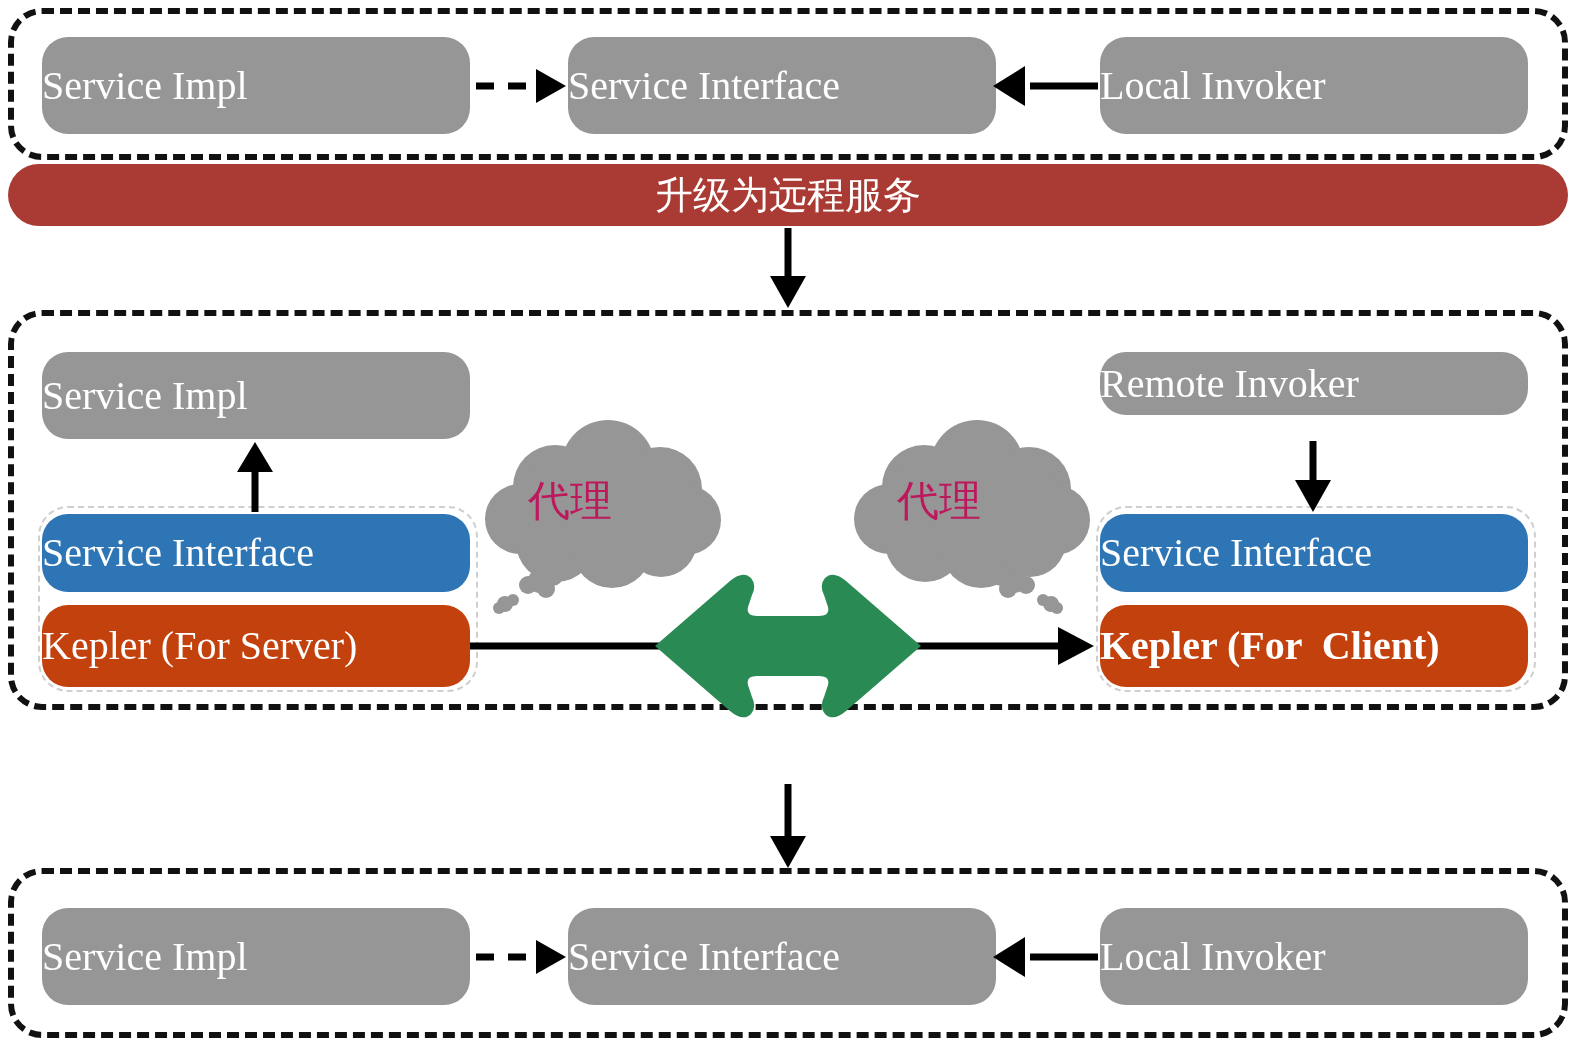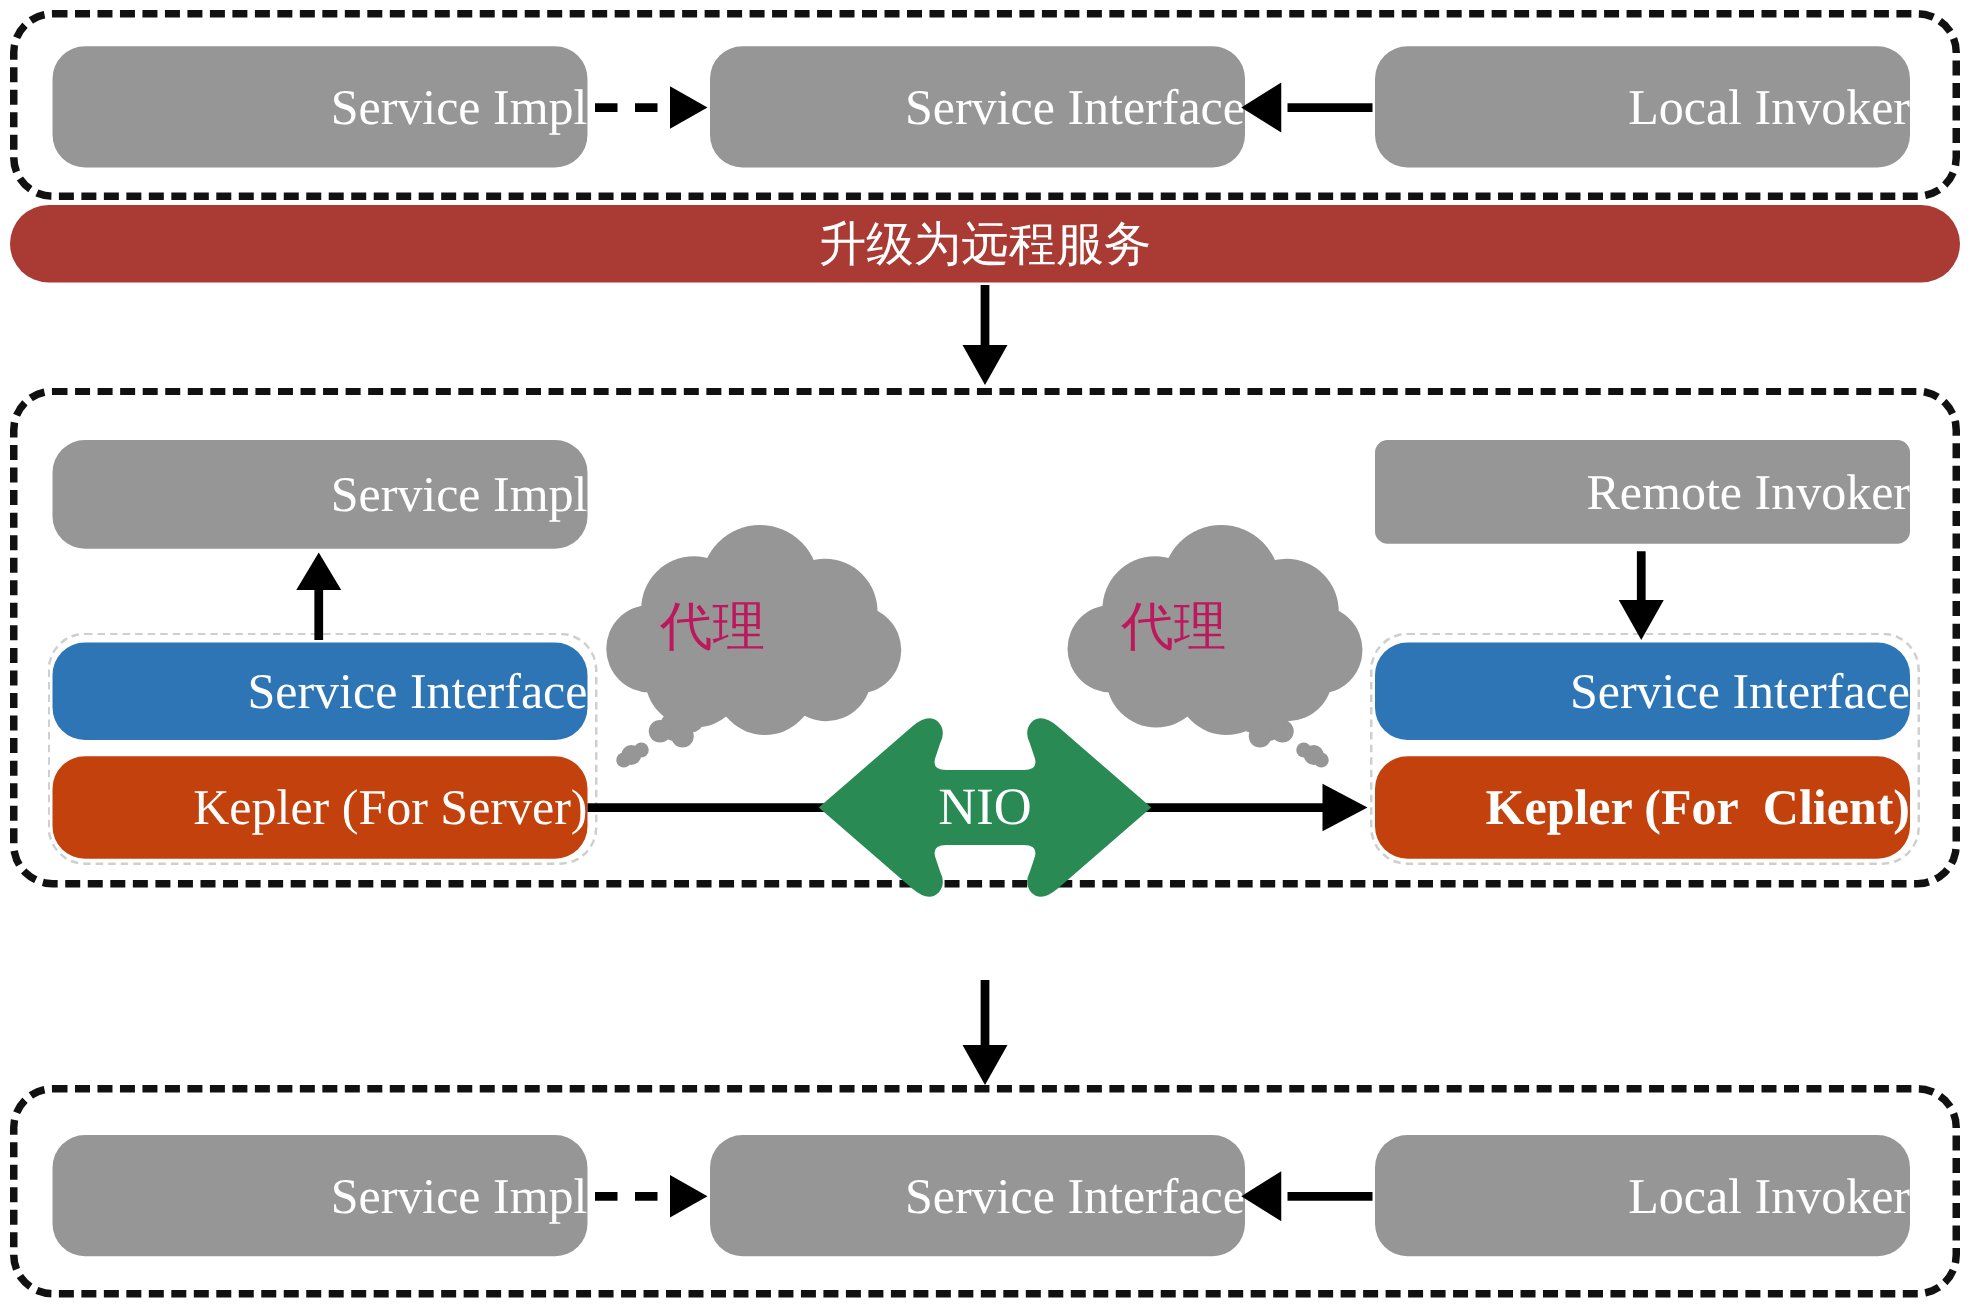--- a/index.html
+++ b/index.html
@@ -26,21 +26,21 @@
     box-sizing: border-box;
     background: transparent;
   }
 
   
   .node {
     position: absolute;
     box-sizing: border-box;
     display: flex;
     align-items: center;
-    justify-content: flex-end;
+    justify-content: flex-start;
     color: #ffffff;
     text-align: center;
     border-radius: 26px;
     line-height: 1;
     white-space: pre;
   }
   .node.gray   { background: #969696; }
   .node.blue   { background: #2E75B6; }
   .node.orange { background: #c2410c; }
 
@@ -125,21 +125,21 @@
   </div>
 
   <div class="node blue" style="left:42px; top:514px; width:428px; height:78px; font-size:40px;">
     <span>Service Interface</span>
   </div>
 
   <div class="node orange" style="left:42px; top:605px; width:428px; height:82px; font-size:40px;">
     <span>Kepler (For Server)</span>
   </div>
 
-  <div class="node gray" style="left:1100px; top:352px; width:428px; height:83px; font-size:40px;border-radius:10px;">
+  <div class="node gray" style="left:1100px; top:352px; width:428px; height:63px; font-size:40px;">
     <span>Remote Invoker</span>
   </div>
 
   <div class="node blue" style="left:1100px; top:514px; width:428px; height:78px; font-size:40px;">
     <span>Service Interface</span>
   </div>
 
   <div class="node orange" style="left:1100px; top:605px; width:428px; height:82px; font-size:40px;font-weight:bold;">
     <span>Kepler (For  Client)</span>
   </div>
@@ -282,15 +282,14 @@
     <g>
       <line x1="1098" y1="957" x2="1030" y2="957" stroke="#000000" stroke-width="7"></line>
       <path d="M1025,937 L993,957 L1025,977 z" fill="#000000"></path>
     </g>
   </svg>
 
   <div class="cloud-label" style="left:528px; top:473px; width:160px; font-size:42px;">代理</div>
 
   <div class="cloud-label" style="left:897px; top:473px; width:160px; font-size:42px;">代理</div>
 
-  <div class="nio-label" style="left:708px; top:622px; width:160px; font-size:42px;">NIO</div>
 
 </div>
 
 </body></html>

